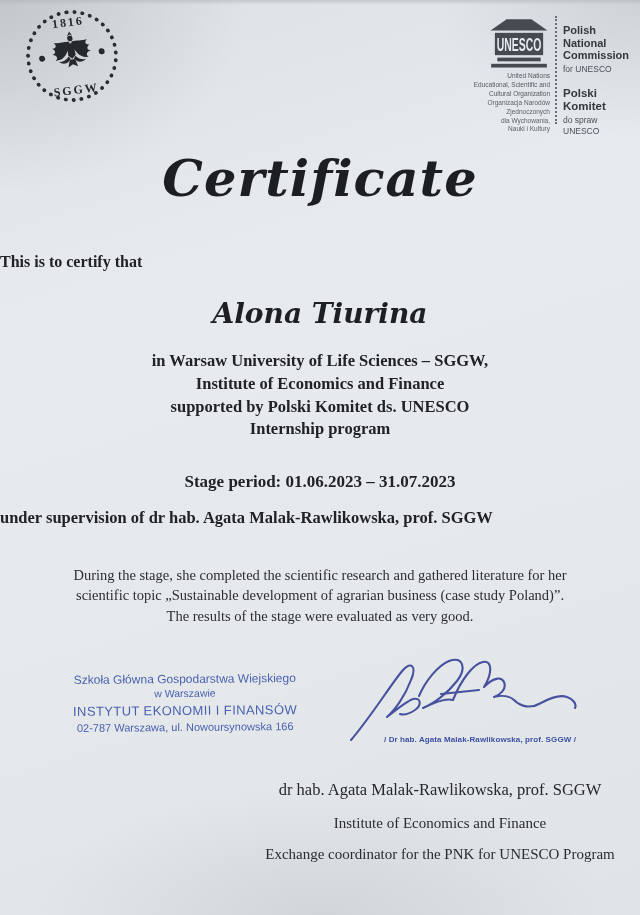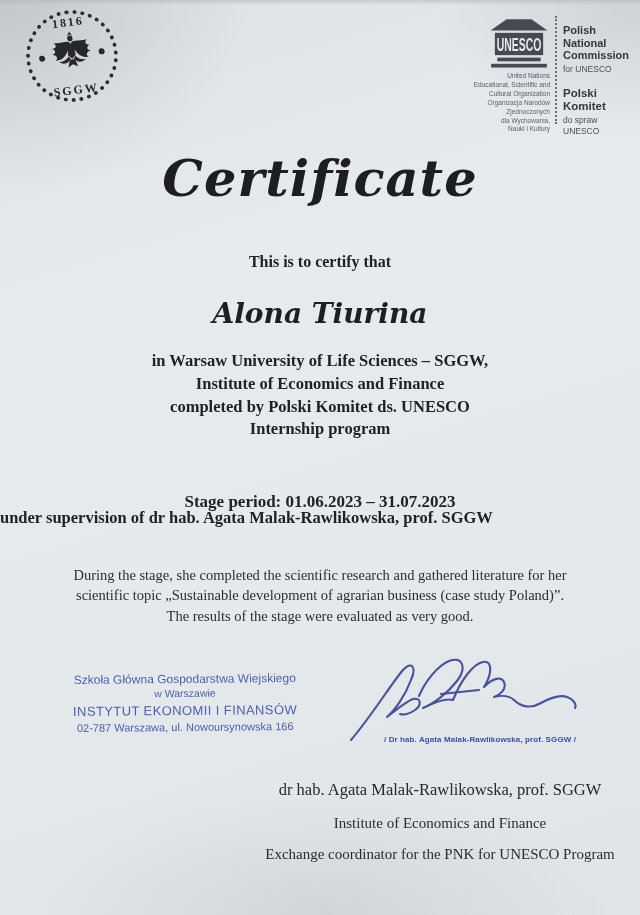--- a/index.html
+++ b/index.html
@@ -65,34 +65,34 @@
   .unesco-right .sub { font: 8.5px/1.3 "Liberation Sans", sans-serif; margin-top: 2px; color: #4c5157; }
   .unesco-right .bold2 { font: bold 11.5px/1.15 "Liberation Sans", sans-serif; margin-top: 12px; color: #34383d; }
 
   
   .title {
     position: absolute; top: 148px; left: 0; right: 0; text-align: center;
     font-family: "DejaVu Serif", serif; font-style: italic; font-weight: bold;
     font-size: 51px; color: #1c1e21; letter-spacing: 1px;
   }
   .certify-line {
-    position: absolute; top: 253px; left: 0; right: 0; text-align: center;
+    position: absolute; top: 253px; left: 0; right: 0; text-align: left;
     font: bold 16px "Liberation Serif", serif; color: #202225;
   }
   .recipient {
     position: absolute; top: 297px; left: 0; right: 0; text-align: center;
     font-family: "DejaVu Serif", serif; font-style: italic; font-weight: bold;
     font-size: 28px; color: #1d1f22;
   }
   .body-block {
     position: absolute; top: 350px; left: 40px; right: 40px; text-align: center;
     font: bold 16.5px/1.38 "Liberation Serif", serif; color: #202225;
   }
   .stage-period {
-    position: absolute; top: 492px; left: 0; right: 0; text-align: center;
+    position: absolute; top: 472px; left: 0; right: 0; text-align: center;
     font: bold 17px "Liberation Serif", serif; color: #202225;
   }
   .supervision {
     position: absolute; top: 508px; left: 0; right: 14px; 
     font: bold 16.5px "Liberation Serif", serif; color: #202225;
   }
   .summary {
     position: absolute; top: 565px; left: 55px; right: 55px; text-align: center;
     font: 14.5px/1.4 "Liberation Serif", serif; color: #2b2d31;
   }
@@ -176,21 +176,21 @@
     </div>
   </div>
 
   <div class="title">Certificate</div>
   <div class="certify-line">This is to certify that</div>
   <div class="recipient">Alona Tiurina</div>
 
   <div class="body-block">
     <div>in Warsaw University of Life Sciences – SGGW,</div>
     <div>Institute of Economics and Finance</div>
-    <div>completed by Polski Komitet ds. UNESCO</div>
+    <div>supported by Polski Komitet ds. UNESCO</div>
     <div>Internship program</div>
   </div>
 
   <div class="stage-period">Stage period: 01.06.2023 – 31.07.2023</div>
   <div class="supervision">under supervision of dr hab. Agata Malak-Rawlikowska, prof. SGGW</div>
 
   <div class="summary">
     <div>During the stage, she completed the scientific research and gathered literature for her</div>
     <div>scientific topic „Sustainable development of agrarian business (case study Poland)”.</div>
     <div>The results of the stage were evaluated as very good.</div>

